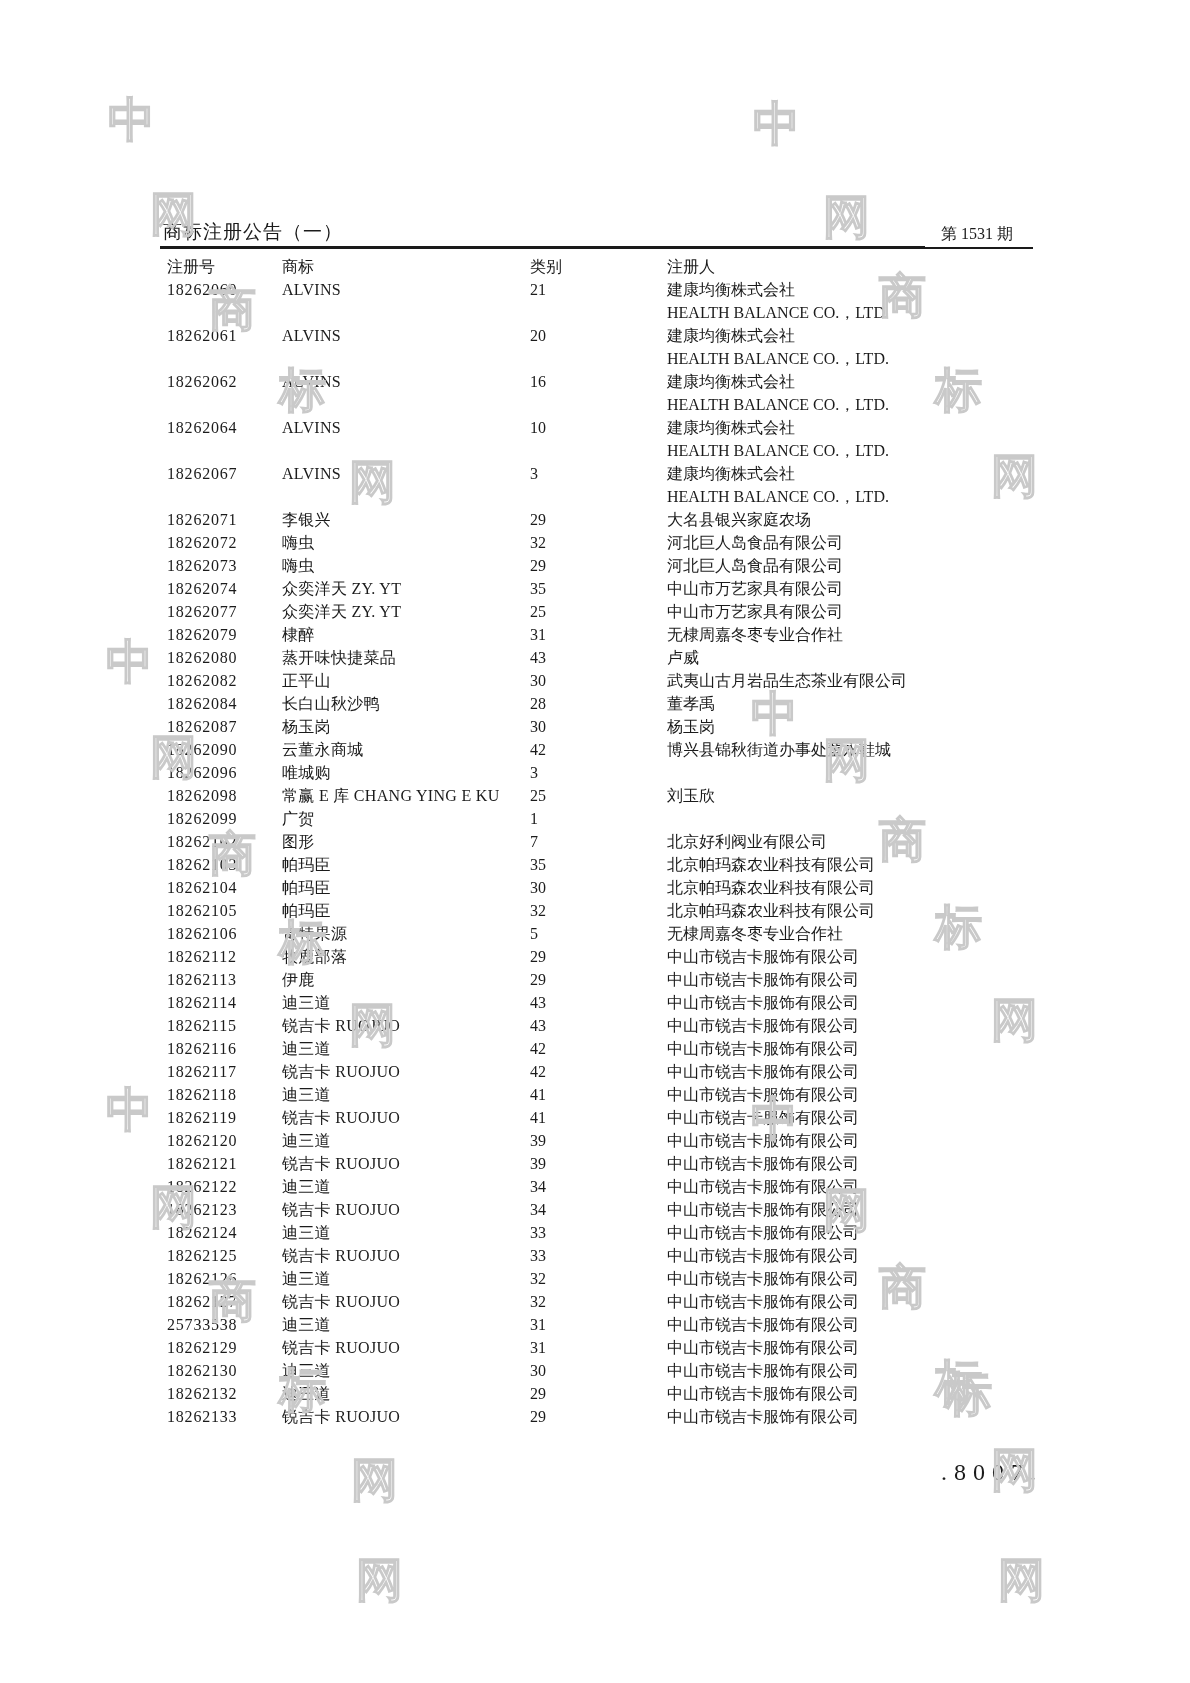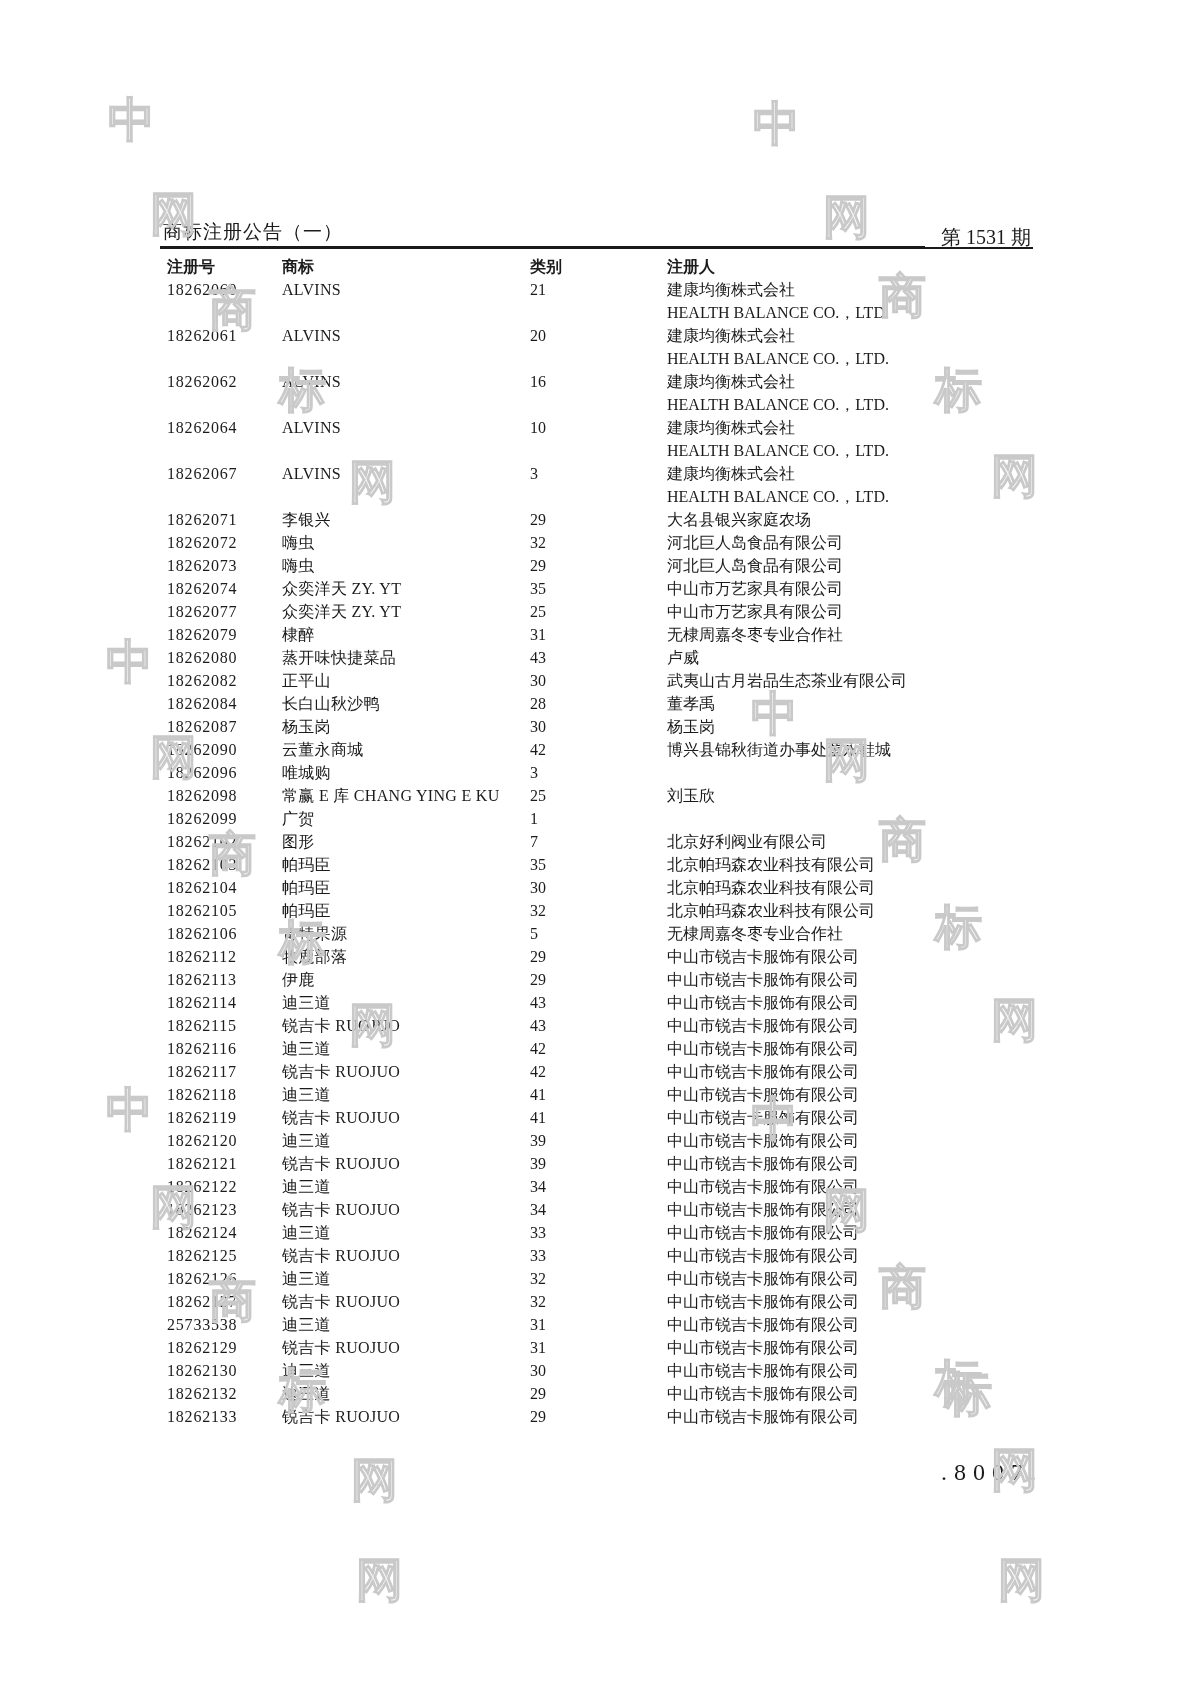--- a/index.html
+++ b/index.html
@@ -10,40 +10,40 @@
     overflow:hidden;
     font-family:"Liberation Serif","DejaVu Serif",serif;
     color:#1b1b1b;
   }
   .title{
     position:absolute;left:163px;top:219px;
     font-size:19px;font-weight:normal;letter-spacing:1px;
   }
   .issue{
     position:absolute;left:941px;top:224px;
-    font-size:20px;
+    font-size:16px;
   }
   .rule{
     position:absolute;left:160px;top:247px;width:873px;height:2px;
     background:#1a1a1a;
   }
   .rule-thick{
     position:absolute;left:160px;top:246px;width:765px;height:3px;
     background:#1a1a1a;
   }
   .tm-table{
     position:absolute;left:167px;top:255px;width:868px;
   }
   .trow{
     display:grid;
     grid-template-columns:115px 248px 137px 368px;
     line-height:23px;
     font-size:16px;
   }
-  .thead{font-weight:bold;font-size:16px;}
+  .thead{font-weight:normal;font-size:16px;}
   .cell{white-space:nowrap;overflow:visible;}
   .c-no{letter-spacing:0.8px;}
   .c-mark{letter-spacing:0.3px;}
   .pagenum{
     position:absolute;left:941px;top:1459px;
     font-size:24px;letter-spacing:7px;
   }
   .wm{
     position:absolute;
     font-family:"DejaVu Sans","Liberation Sans",sans-serif;

